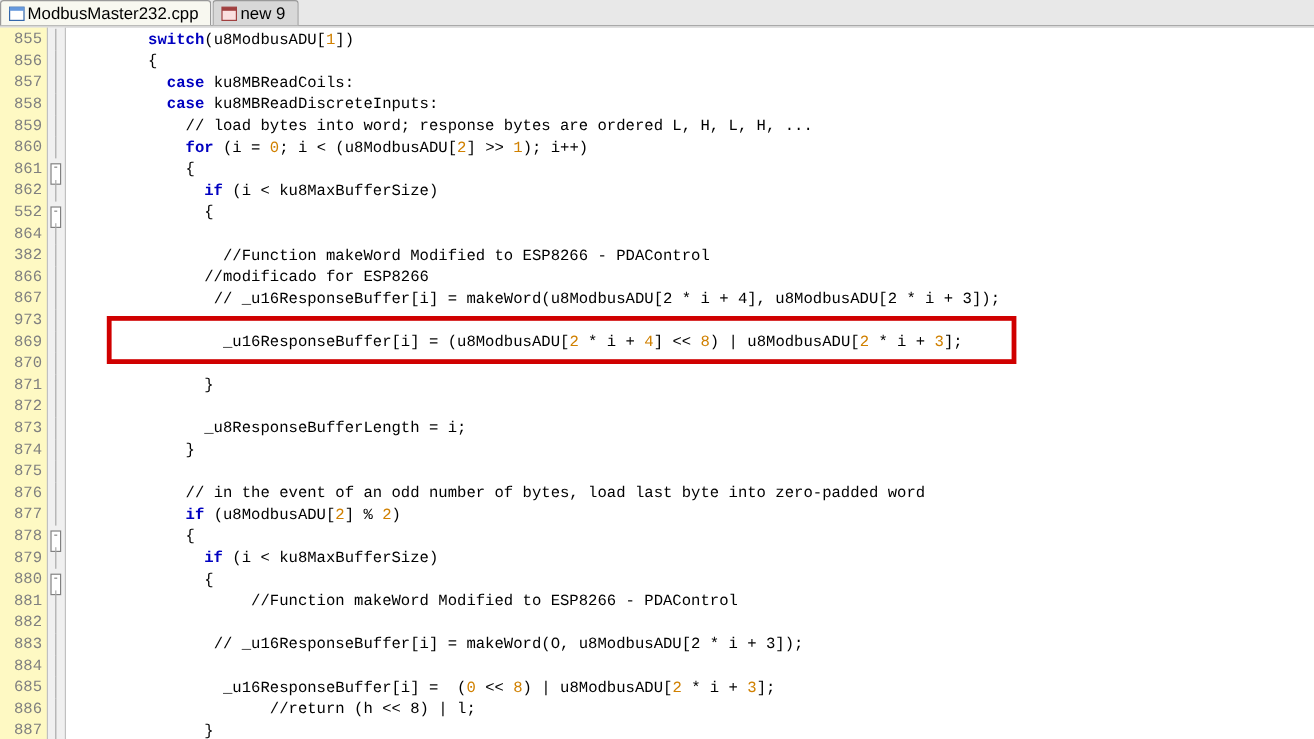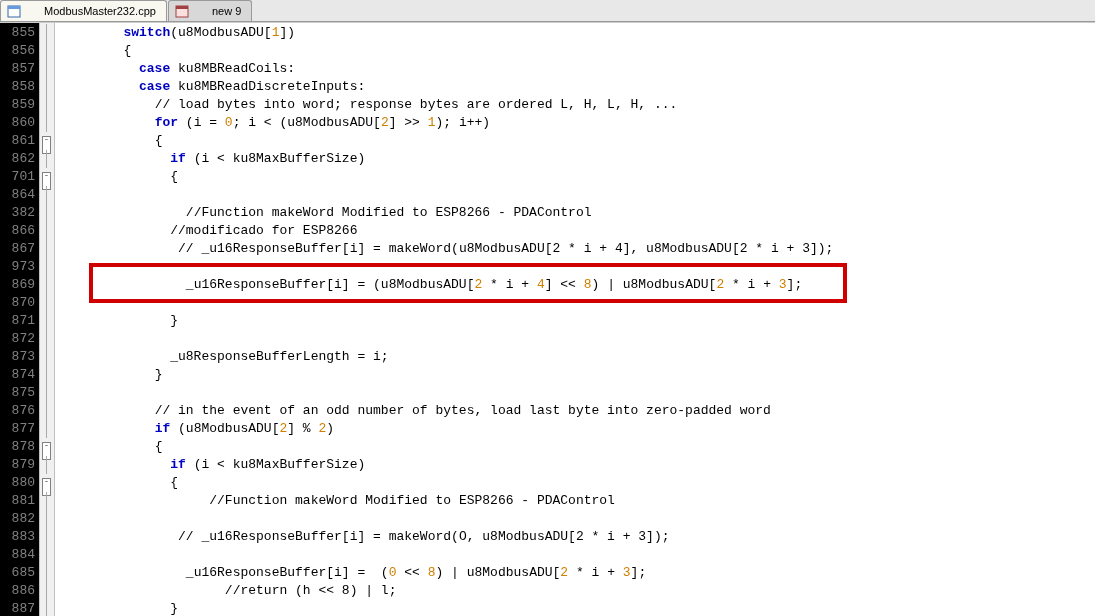--- a/index.html
+++ b/index.html
@@ -18,41 +18,41 @@
   }
   .tab {
     display: flex;
     align-items: center;
     padding: 2px 10px 2px 6px;
     border: 1px solid #999;
     border-bottom: none;
     margin-right: 1px;
     background: #d8d8d8;
     font-family: Arial, sans-serif;
-    font-size: 11px;
+    font-size: 14px;
     cursor: pointer;
     border-radius: 3px 3px 0 0;
-    gap: 23px;
+    gap: 2px;
   }
   .tab.active {
     background: #f8f8f0;
   }
   .tab-icon {
     width: 14px;
     height: 14px;
     display: inline-block;
   }
   .editor {
     display: flex;
     height: calc(616px - 22px);
     background: white;
     border-top: 1px solid #ccc;
   }
   .gutter-lines {
-    background: #000000;
+    background: #fef9c3;
     text-align: right;
     color: #808080;
     font-size: 13px;
     padding-top: 1px;
     width: 40px;
     flex-shrink: 0;
     border-right: 1px solid #c0c0c0;
   }
   .gutter-lines div {
     height: 18px;
@@ -141,21 +141,21 @@
 <div class="editor">
   <div class="gutter-lines" id="gutter-lines">
       <div>855</div>
       <div>856</div>
       <div>857</div>
       <div>858</div>
       <div>859</div>
       <div>860</div>
       <div>861</div>
       <div>862</div>
-      <div>701</div>
+      <div>552</div>
       <div>864</div>
       <div>382</div>
       <div>866</div>
       <div>867</div>
       <div>973</div>
       <div>869</div>
       <div>870</div>
       <div>871</div>
       <div>872</div>
       <div>873</div>

